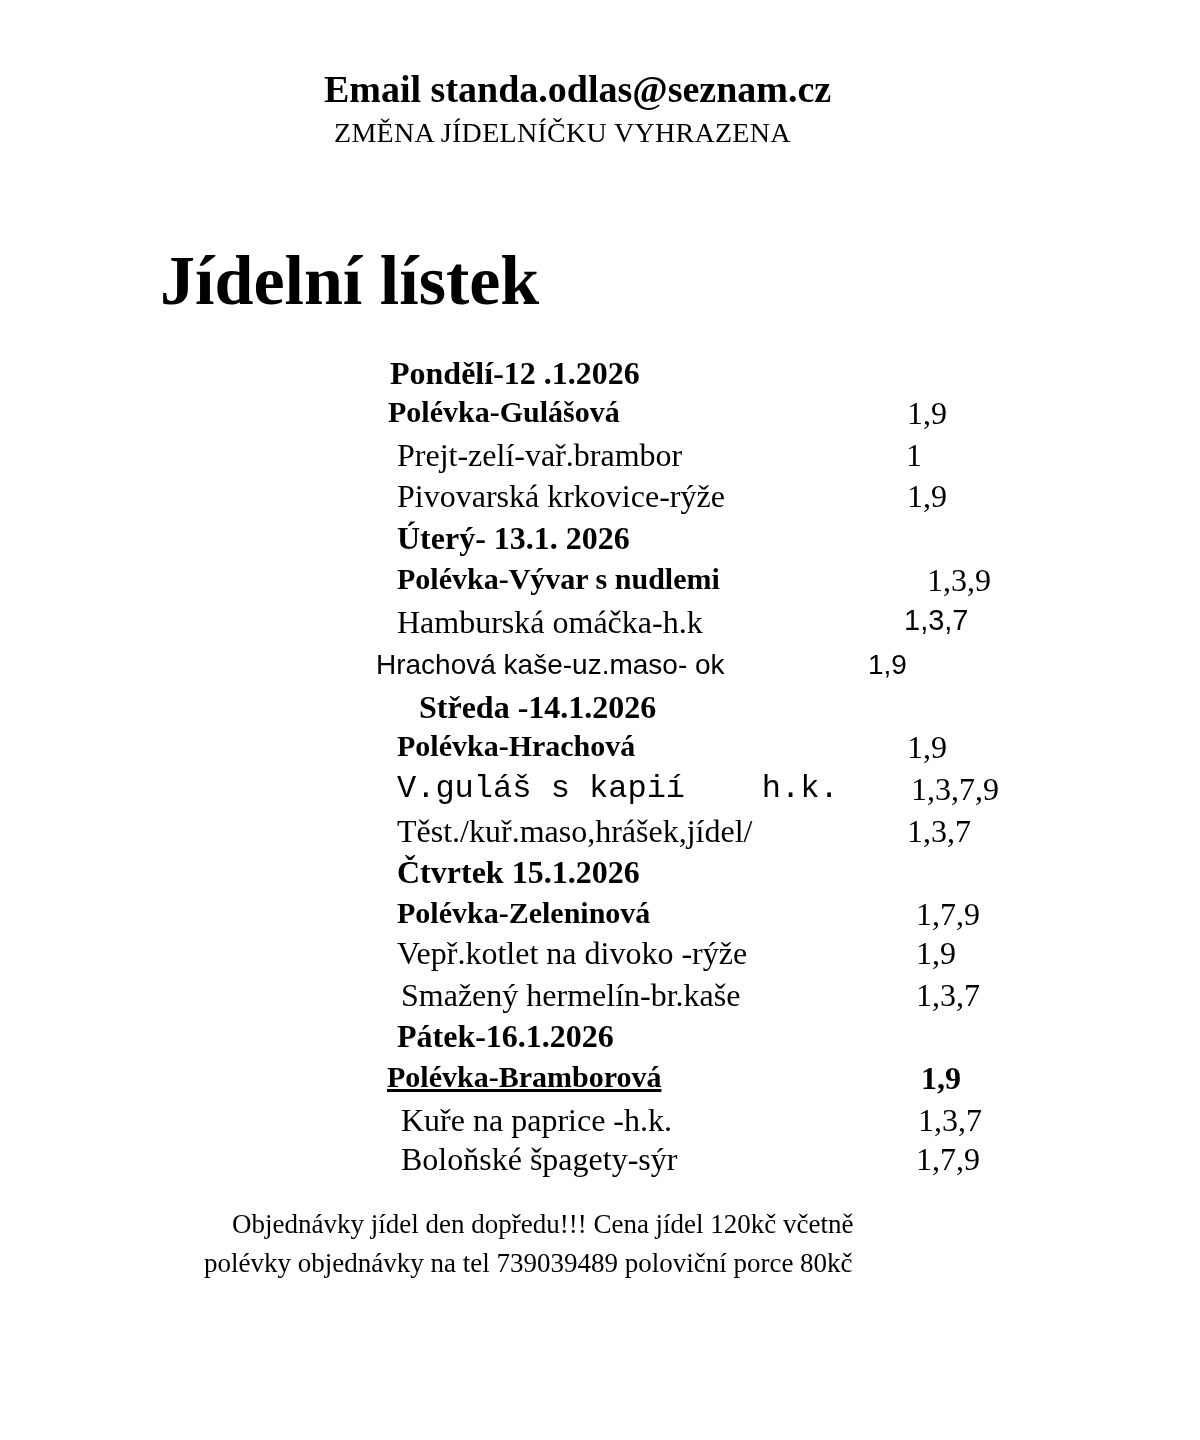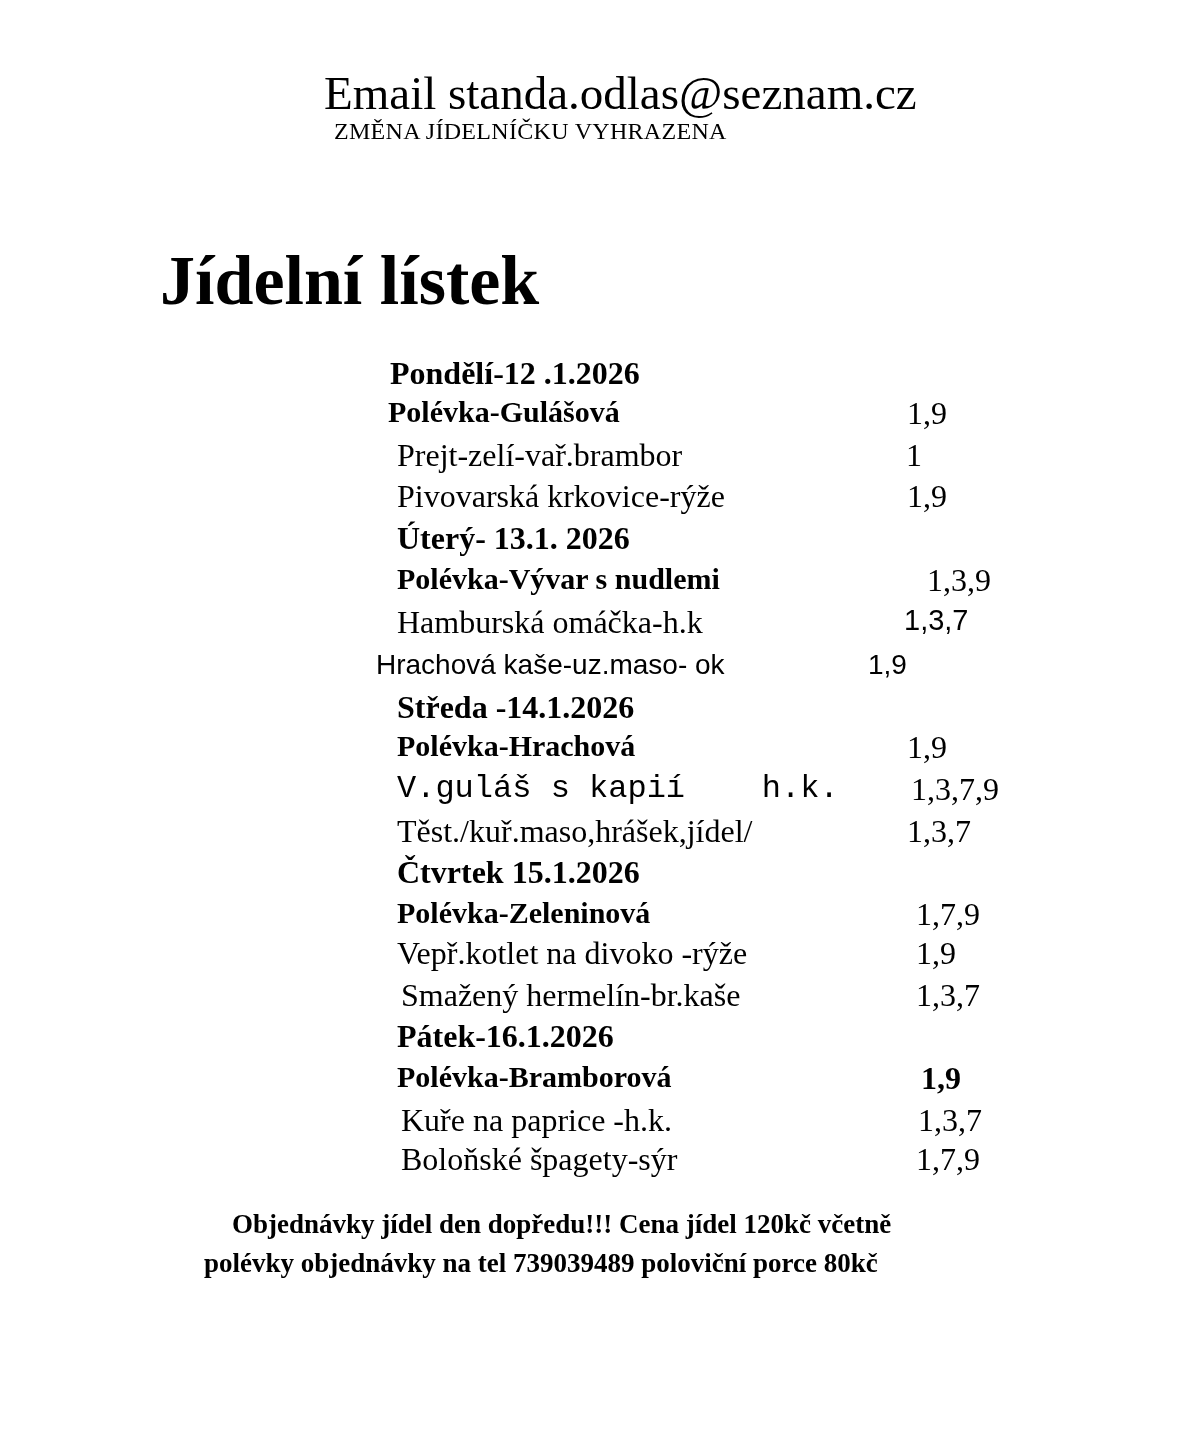--- a/index.html
+++ b/index.html
@@ -1,27 +1,27 @@
 <!DOCTYPE html>
 <html><head>
   <meta charset="utf-8">
   <style>
     html, body { margin: 0; padding: 0; background: #ffffff; }
     body { width: 1200px; height: 1440px; position: relative; overflow: hidden; color: #000; }
     .serif { font-family: "Liberation Serif", "DejaVu Serif", serif; }
     .sans { font-family: "Liberation Sans", "DejaVu Sans", sans-serif; }
     .abs { position: absolute; white-space: pre; line-height: 1; }
-    .email { left: 324px; top: 70px; font-size: 47px; }
-    .notice { left: 334px; top: 119px; font-size: 24px; letter-spacing: 0.3px; }
+    .email { left: 324px; top: 70px; font-size: 38px; font-weight: bold; }
+    .notice { left: 334px; top: 119px; font-size: 28px; letter-spacing: 0.3px; }
     .title { left: 160px; top: 246px; font-size: 70px; font-weight: bold; }
     .day { font-size: 32px; font-weight: bold; }
     .soup { font-size: 30px; font-weight: bold; }
     .dish { font-size: 32px; }
     .allergen { font-size: 32px; }
-    .footer { font-size: 27px; font-weight: bold; }
+    .footer { font-size: 27px; font-weight: normal; }
   </style>
 </head>
 <body>
 
 <div class="abs serif email">Email standa.odlas@seznam.cz</div>
 <div class="abs serif notice">ZMĚNA JÍDELNÍČKU VYHRAZENA</div>
 
 <div class="abs serif title">Jídelní lístek</div>
 
 <div>
@@ -38,42 +38,42 @@
   <div class="abs serif day" style="left:397px; top:522px;">Úterý- 13.1. 2026</div>
   <div class="abs serif soup" style="left:397px; top:564px;">Polévka-Vývar s nudlemi</div>
   <div class="abs serif allergen" style="left:907px; top:564px;margin-left:20px;">1,3,9</div>
   <div class="abs serif dish" style="left:397px; top:606px;">Hamburská omáčka-h.k</div>
   <div class="abs sans allergen" style="left:904px; top:606px; font-size:29px;">1,3,7</div>
   <div class="abs sans dish" style="left:376px; top:651px; font-size:28px;">Hrachová kaše-uz.maso- ok</div>
   <div class="abs sans allergen" style="left:868px; top:651px; font-size:28px;">1,9</div>
 </div>
 
 <div>
-  <div class="abs serif day" style="left:397px; top:691px;">Středa -14.1.2026</div>
+  <div class="abs serif day" style="left:419px; top:691px;">Středa -14.1.2026</div>
   <div class="abs serif soup" style="left:397px; top:731px;">Polévka-Hrachová</div>
   <div class="abs serif allergen" style="left:907px; top:731px;">1,9</div>
   <div class="abs serif dish" style="left:397px; top:773px;font-family:Liberation Mono, monospace;">V.guláš s kapií    h.k.</div>
   <div class="abs serif allergen" style="left:911px; top:773px;">1,3,7,9</div>
   <div class="abs serif dish" style="left:397px; top:815px;">Těst./kuř.maso,hrášek,jídel/</div>
   <div class="abs serif allergen" style="left:907px; top:815px;">1,3,7</div>
 </div>
 
 <div>
   <div class="abs serif day" style="left:397px; top:856px;">Čtvrtek 15.1.2026</div>
   <div class="abs serif soup" style="left:397px; top:898px;">Polévka-Zeleninová</div>
   <div class="abs serif allergen" style="left:916px; top:898px;">1,7,9</div>
   <div class="abs serif dish" style="left:397px; top:937px;font-family:Liberation Serif, serif;">Vepř.kotlet na divoko -rýže</div>
   <div class="abs serif allergen" style="left:916px; top:937px;">1,9</div>
   <div class="abs serif dish" style="left:401px; top:979px;">Smažený hermelín-br.kaše</div>
   <div class="abs serif allergen" style="left:916px; top:979px;">1,3,7</div>
 </div>
 
 <div>
   <div class="abs serif day" style="left:397px; top:1020px;">Pátek-16.1.2026</div>
-  <div class="abs serif soup" style="left:397px; top:1062px;">Polévka-Bramborová</div>
+  <div class="abs serif soup" style="left:387px; top:1062px;text-decoration:underline;">Polévka-Bramborová</div>
   <div class="abs serif allergen" style="left:921px; top:1062px; font-weight:bold;">1,9</div>
   <div class="abs serif dish" style="left:401px; top:1104px;text-align:center;">Kuře na paprice -h.k.</div>
   <div class="abs serif allergen" style="left:918px; top:1104px;">1,3,7</div>
   <div class="abs serif dish" style="left:401px; top:1143px;">Boloňské špagety-sýr</div>
   <div class="abs serif allergen" style="left:916px; top:1143px;">1,7,9</div>
 </div>
 
 <div class="abs serif footer" style="left:232px; top:1211px;">Objednávky jídel den dopředu!!! Cena jídel 120kč včetně</div>
 <div class="abs serif footer" style="left:204px; top:1250px;">polévky objednávky na tel 739039489 poloviční porce 80kč</div>
 

